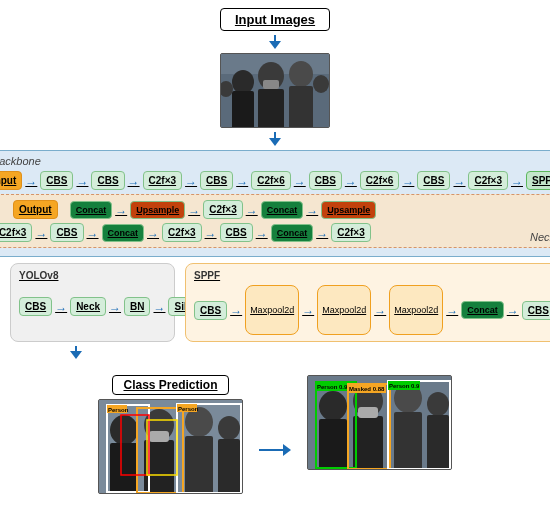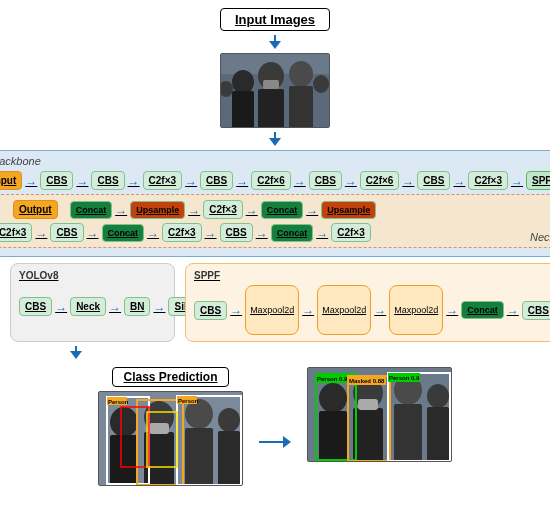--- a/index.html
+++ b/index.html
@@ -240,21 +240,21 @@
       padding: 19px 4px;
       border-radius: 8px;
       white-space: nowrap;
     }
 
     
     .output-row {
       display: flex;
       width: 530px;
       gap: 16px;
-      margin-top: 4px;
+      margin-top: 12px;
       justify-content: center;
     }
 
     .output-section {
       display: flex;
       flex-direction: column;
       align-items: center;
       gap: 4px;
     }
 

